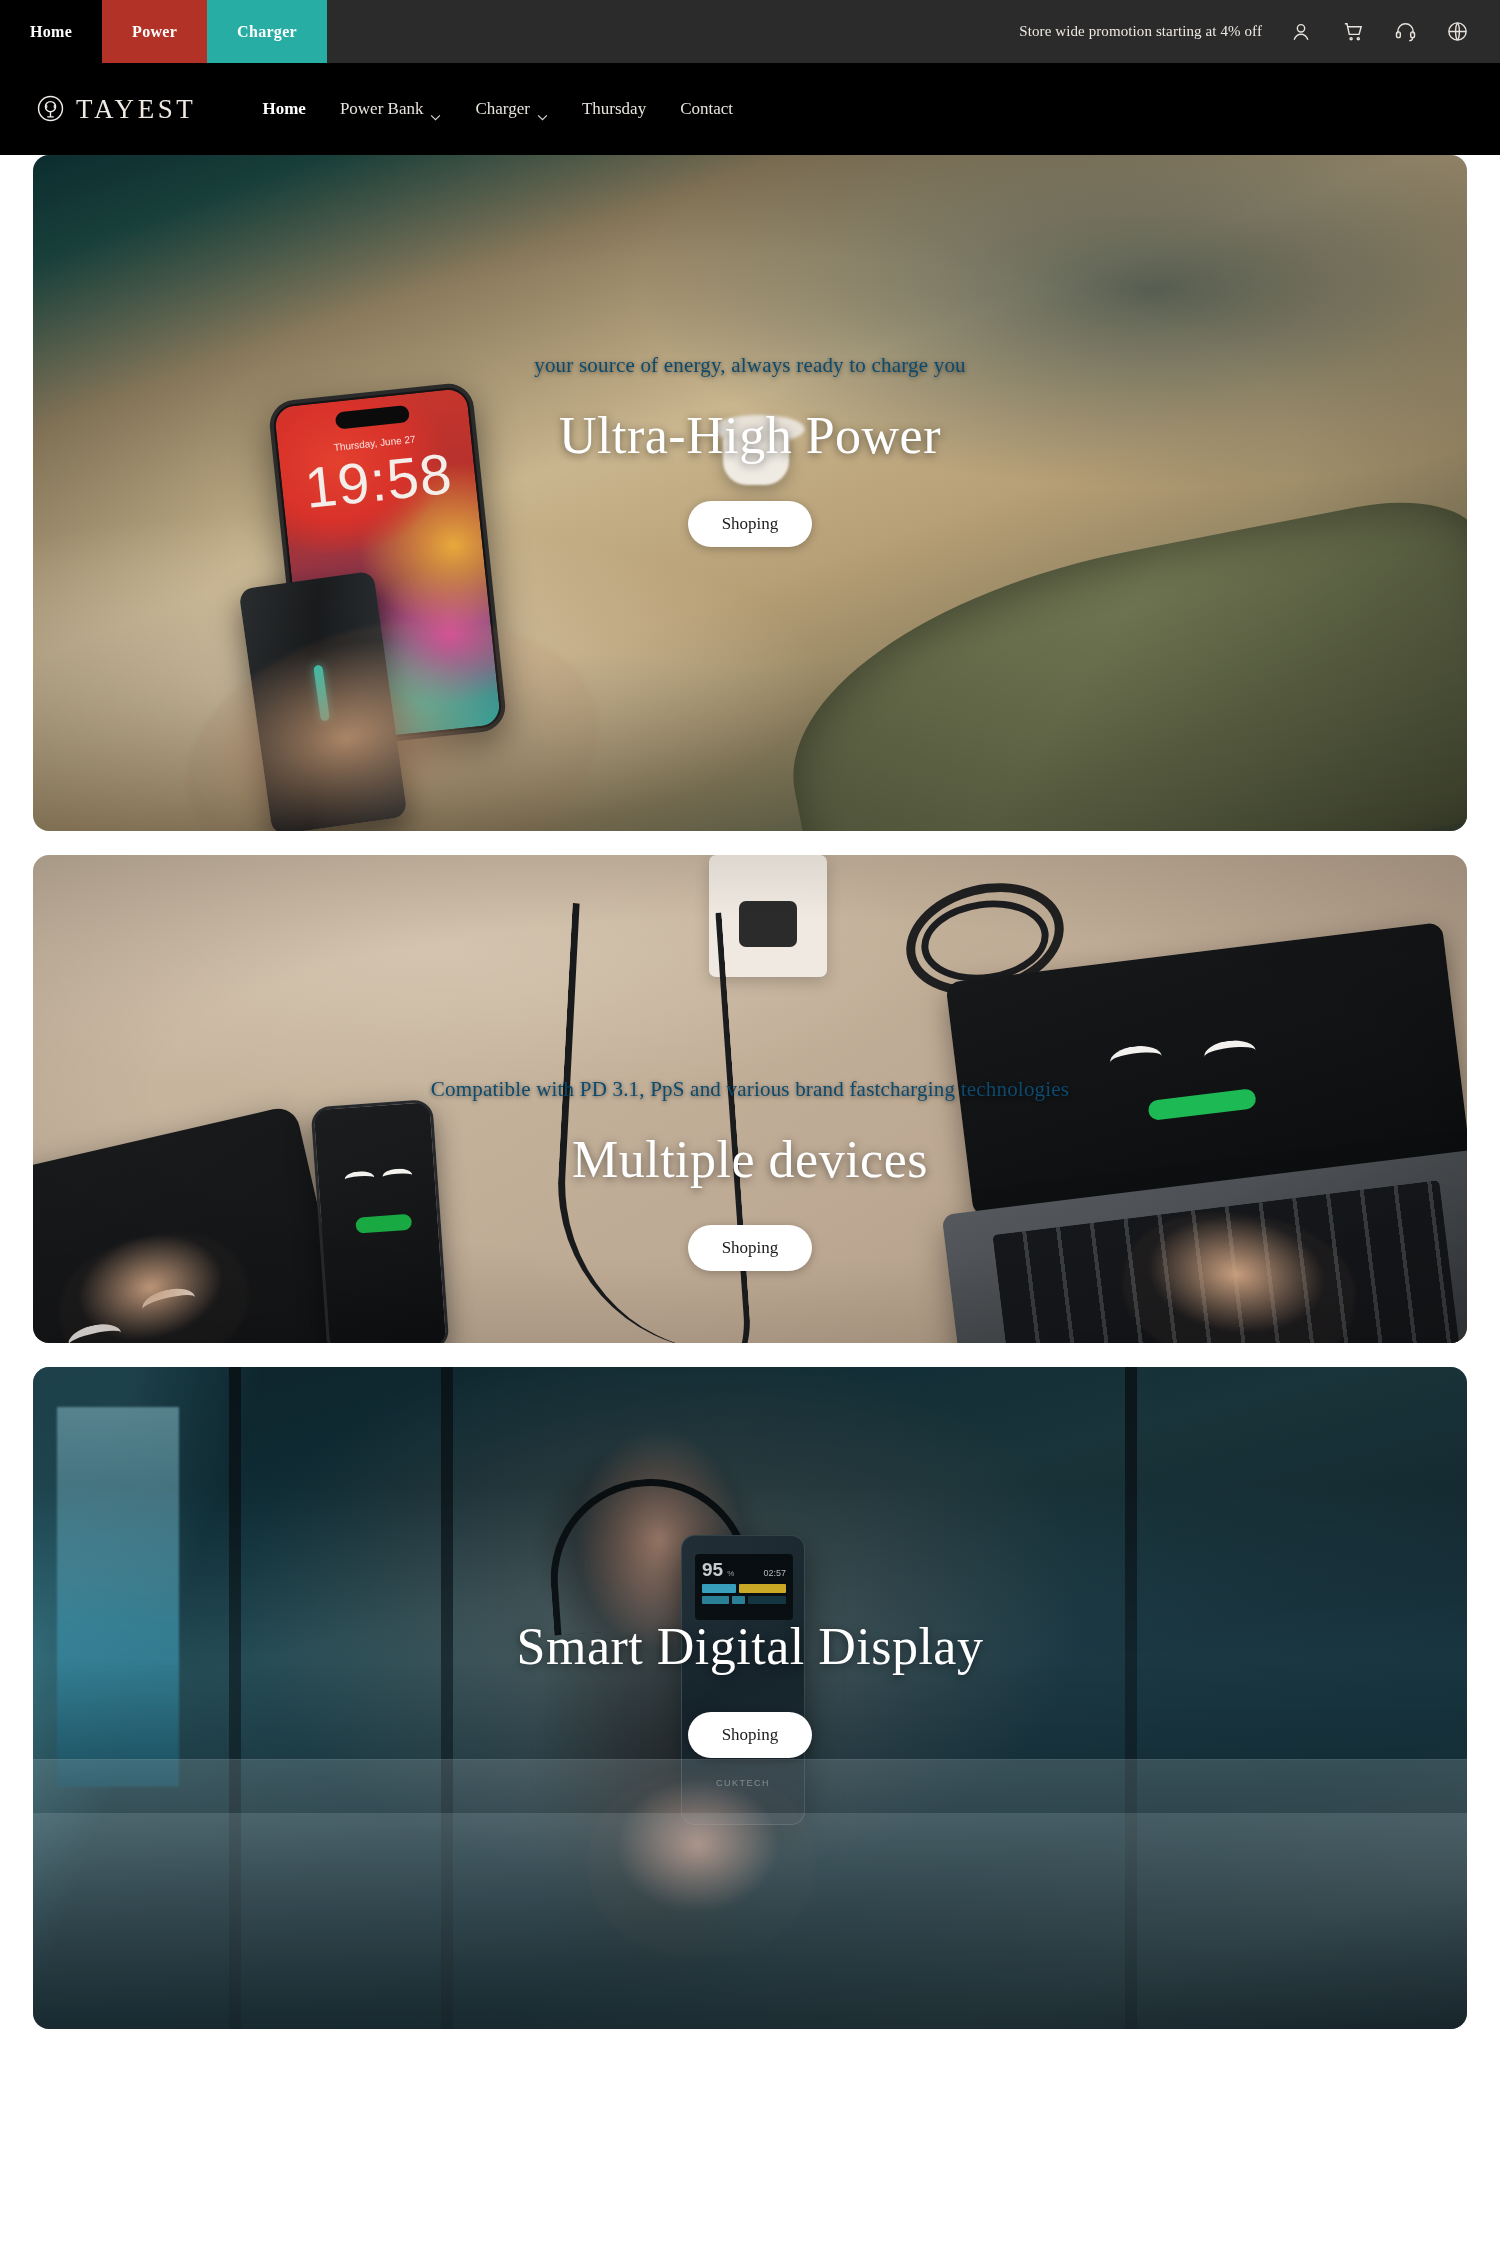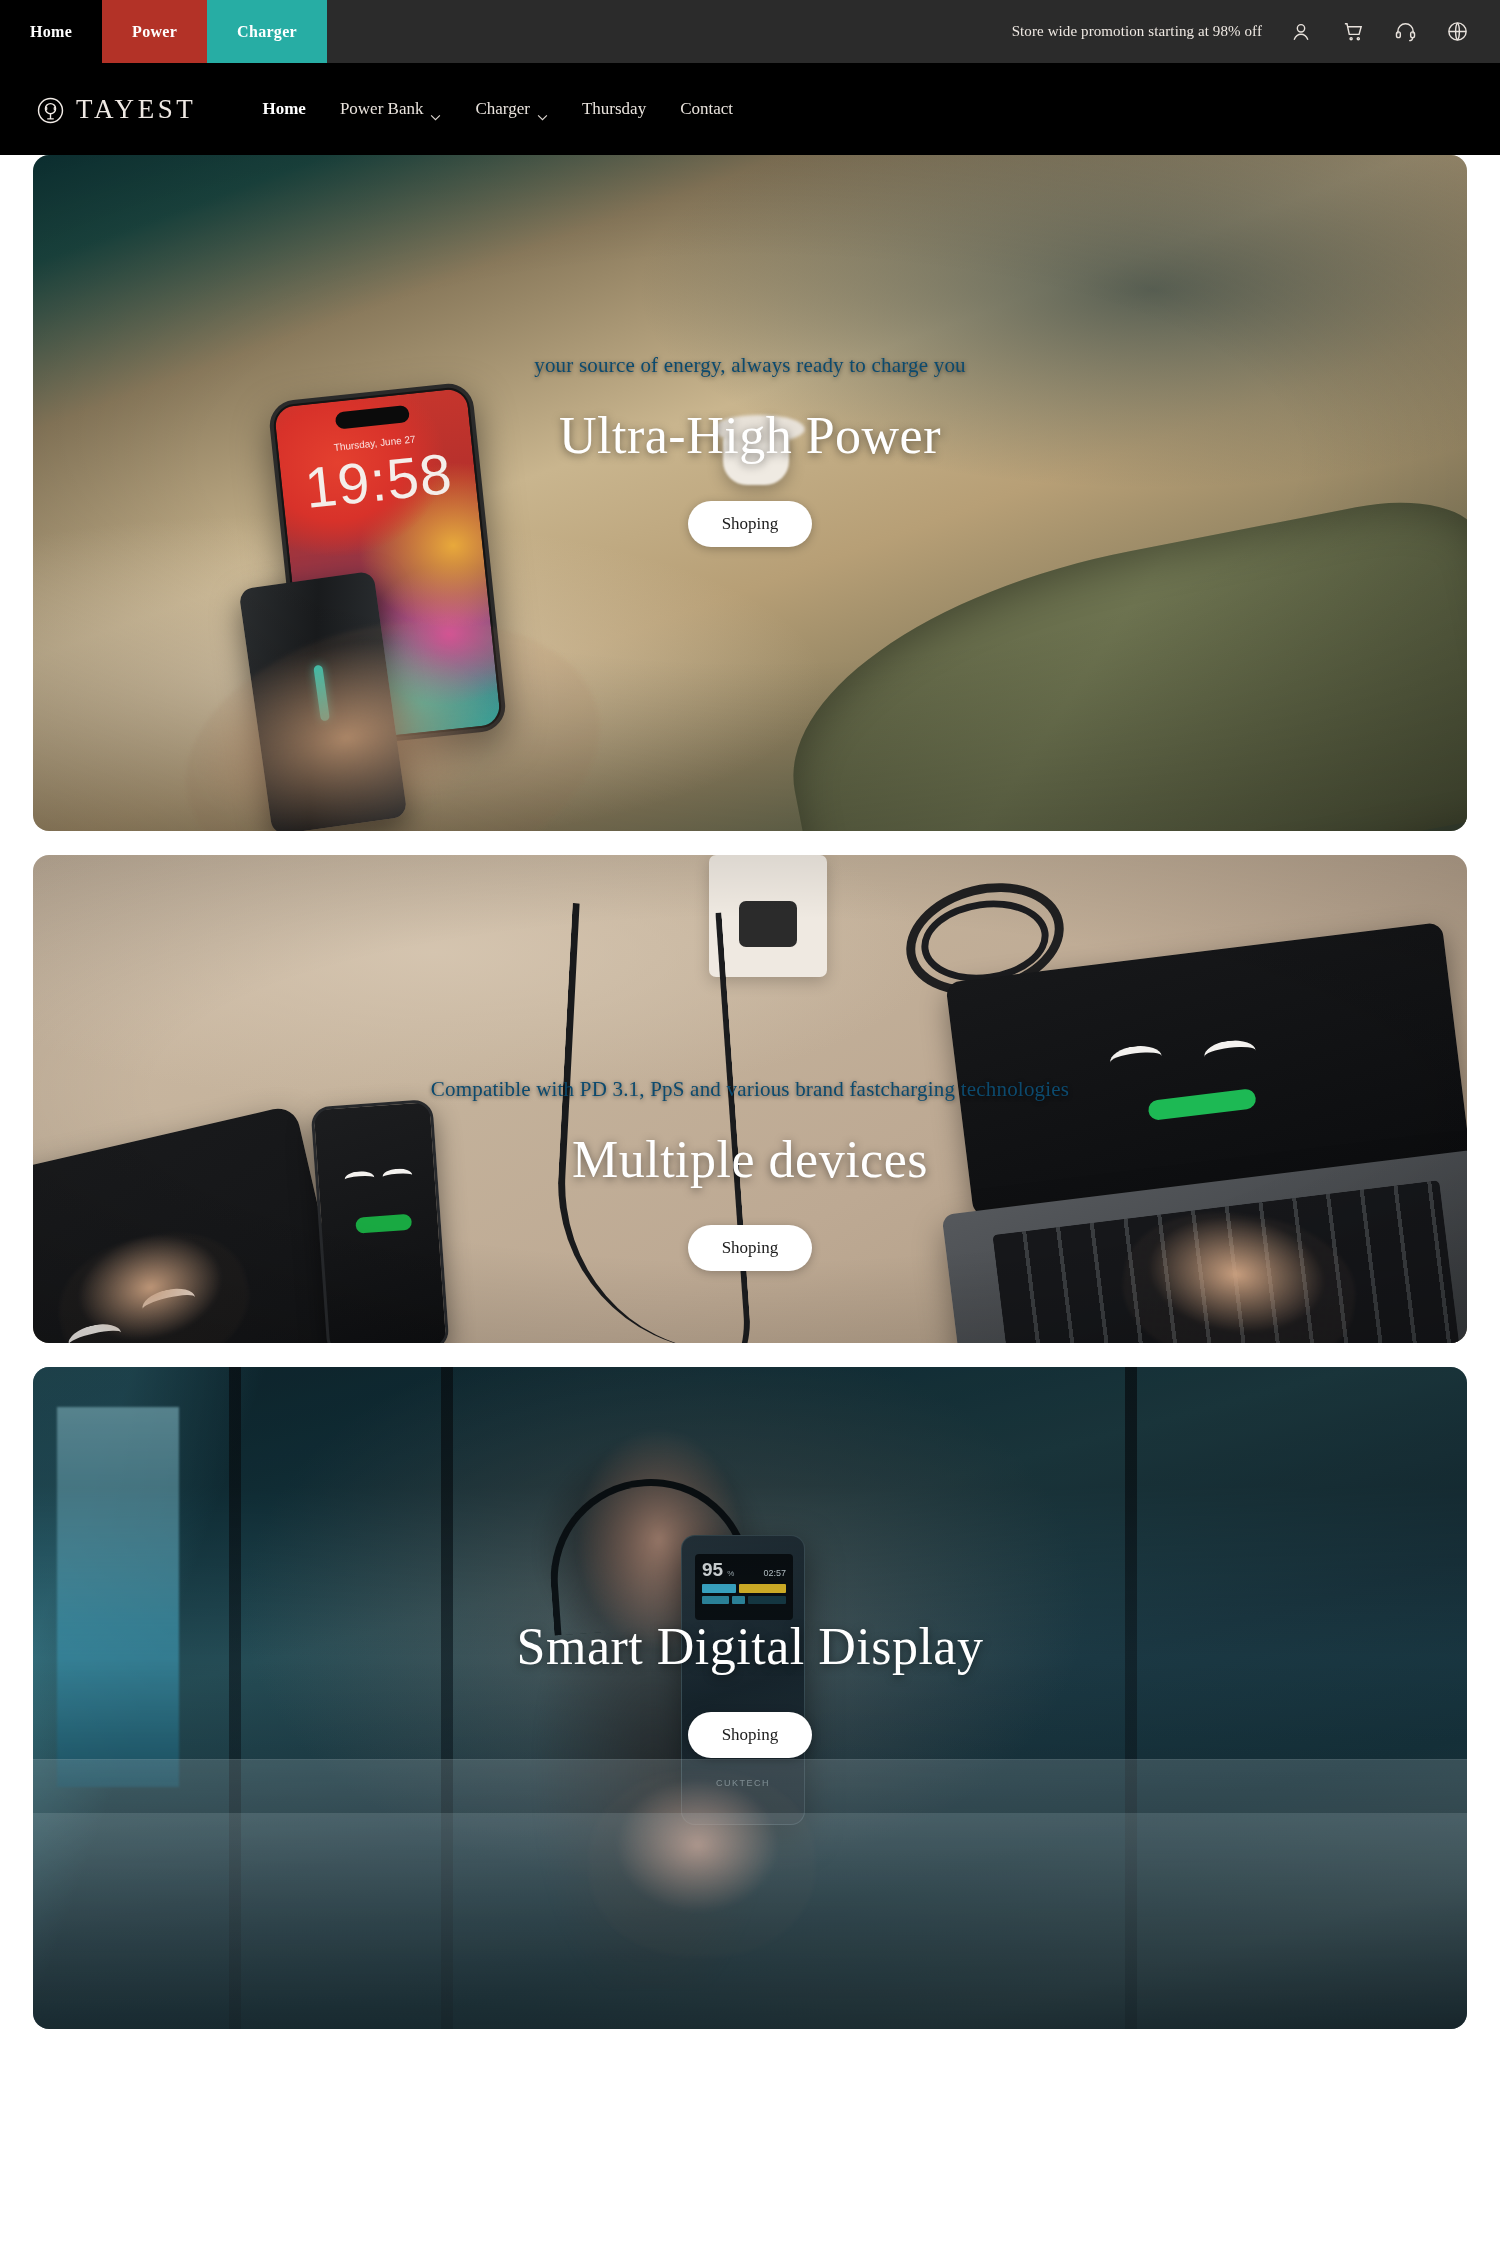--- a/index.html
+++ b/index.html
@@ -32,21 +32,21 @@
   .promo{ font-size:15px; color:#efe9e3; white-space:nowrap; letter-spacing:.1px; }
   .tico{ width:26px; height:26px; display:flex; align-items:center;
          justify-content:center; cursor:pointer; }
   .tico svg{ display:block; }
 
   
   .nav{
     height:92px; background:#000000; display:flex; align-items:center;
     padding:0 36px; position:relative;
   }
-  .brand{ display:flex; align-items:flex-end; gap:11px; cursor:pointer; }
+  .brand{ display:flex; align-items:flex-start; gap:11px; cursor:pointer; }
   .brand-mark{ width:29px; height:29px; flex:0 0 29px; }
   .brand-name{
     font-size:27px; color:#efe9e4; letter-spacing:3.6px; font-weight:400;
   }
   .menu{ display:flex; align-items:center; gap:34px; margin-left:66px; }
   .menu-item{
     display:flex; align-items:center; gap:7px; color:#e9e3dd;
     font-size:17px; cursor:pointer; white-space:nowrap;
   }
   .menu-item.active{ color:#ffffff; font-weight:bold; }
@@ -395,21 +395,21 @@
     </div>
     <div class="tab power">
       <span>Power</span>
     </div>
     <div class="tab charger">
       <span>Charger</span>
     </div>
   </div>
 
   <div class="topbar-right">
-    <div class="promo">Store wide promotion starting at 98% off</div>
+    <div class="promo">Store wide promotion starting at 4% off</div>
 
     <div class="tico">
       <svg width="22" height="22" viewBox="0 0 24 24" fill="none" stroke="#e8e2dc" stroke-width="1.5">
         <circle cx="12" cy="8" r="4"></circle>
           <path d="M4.5 20.5c1.6-4 4.4-6 7.5-6s5.9 2 7.5 6"></path>
       </svg>
     </div>
     <div class="tico">
       <svg width="23" height="23" viewBox="0 0 24 24" fill="none" stroke="#e8e2dc" stroke-width="1.5">
         <path d="M3 4h2.2l2.4 11h10.2l2.2-8H6"></path>

